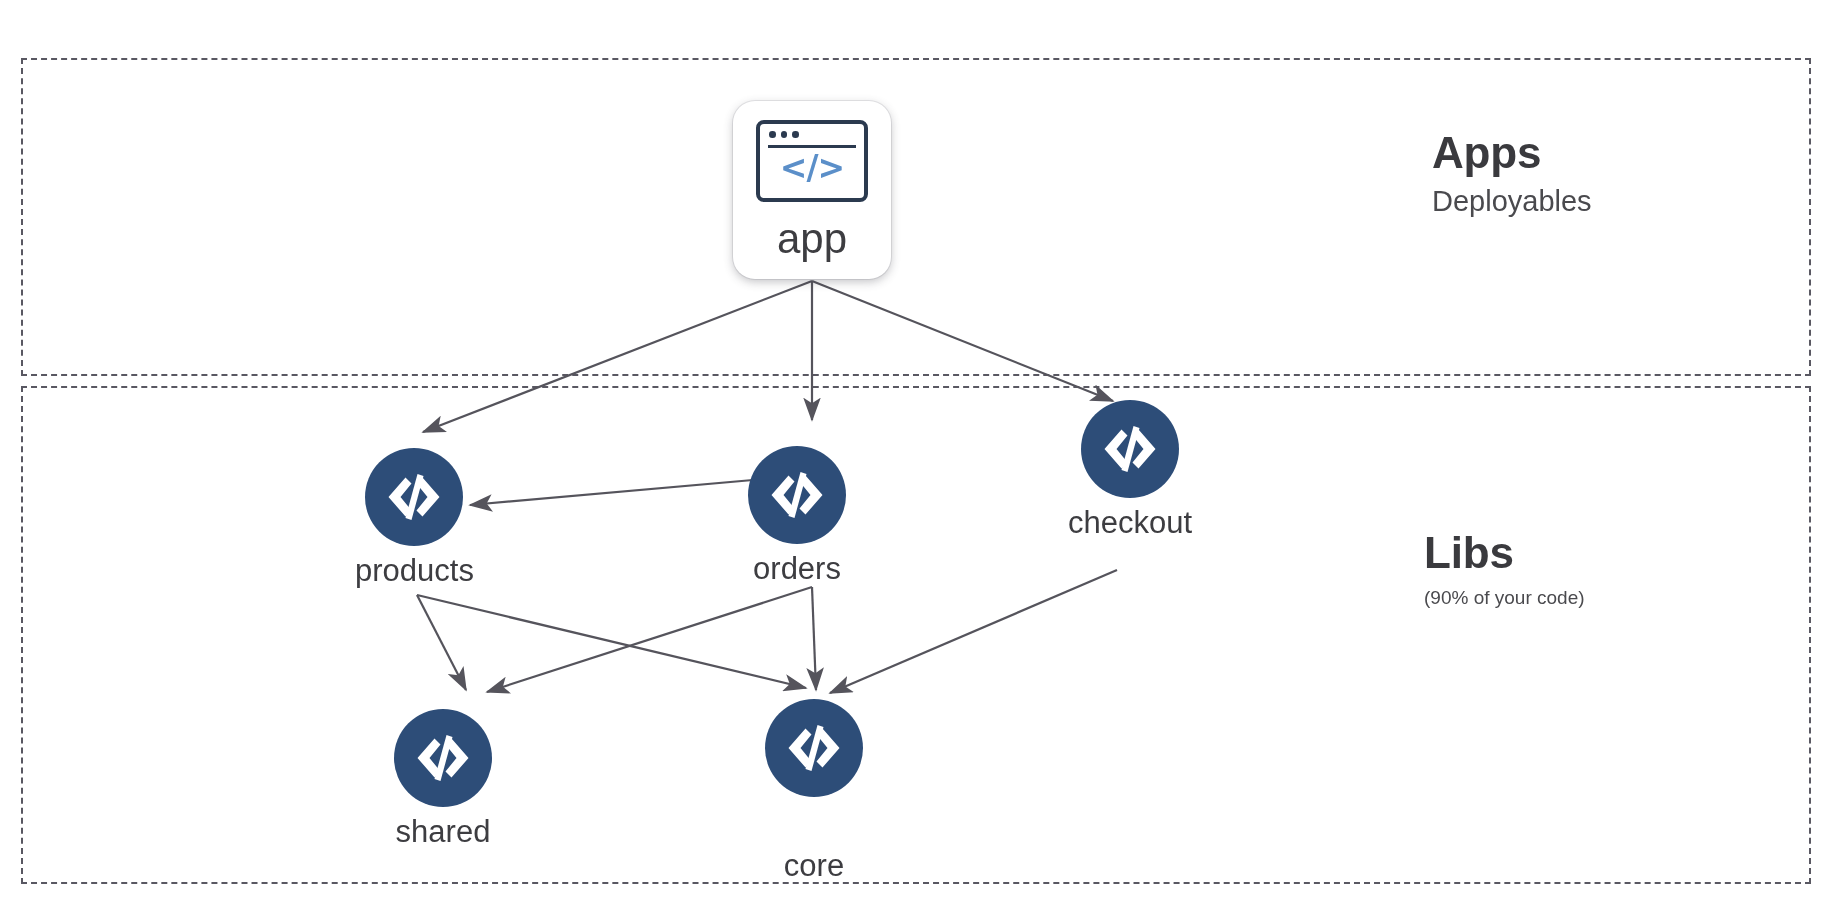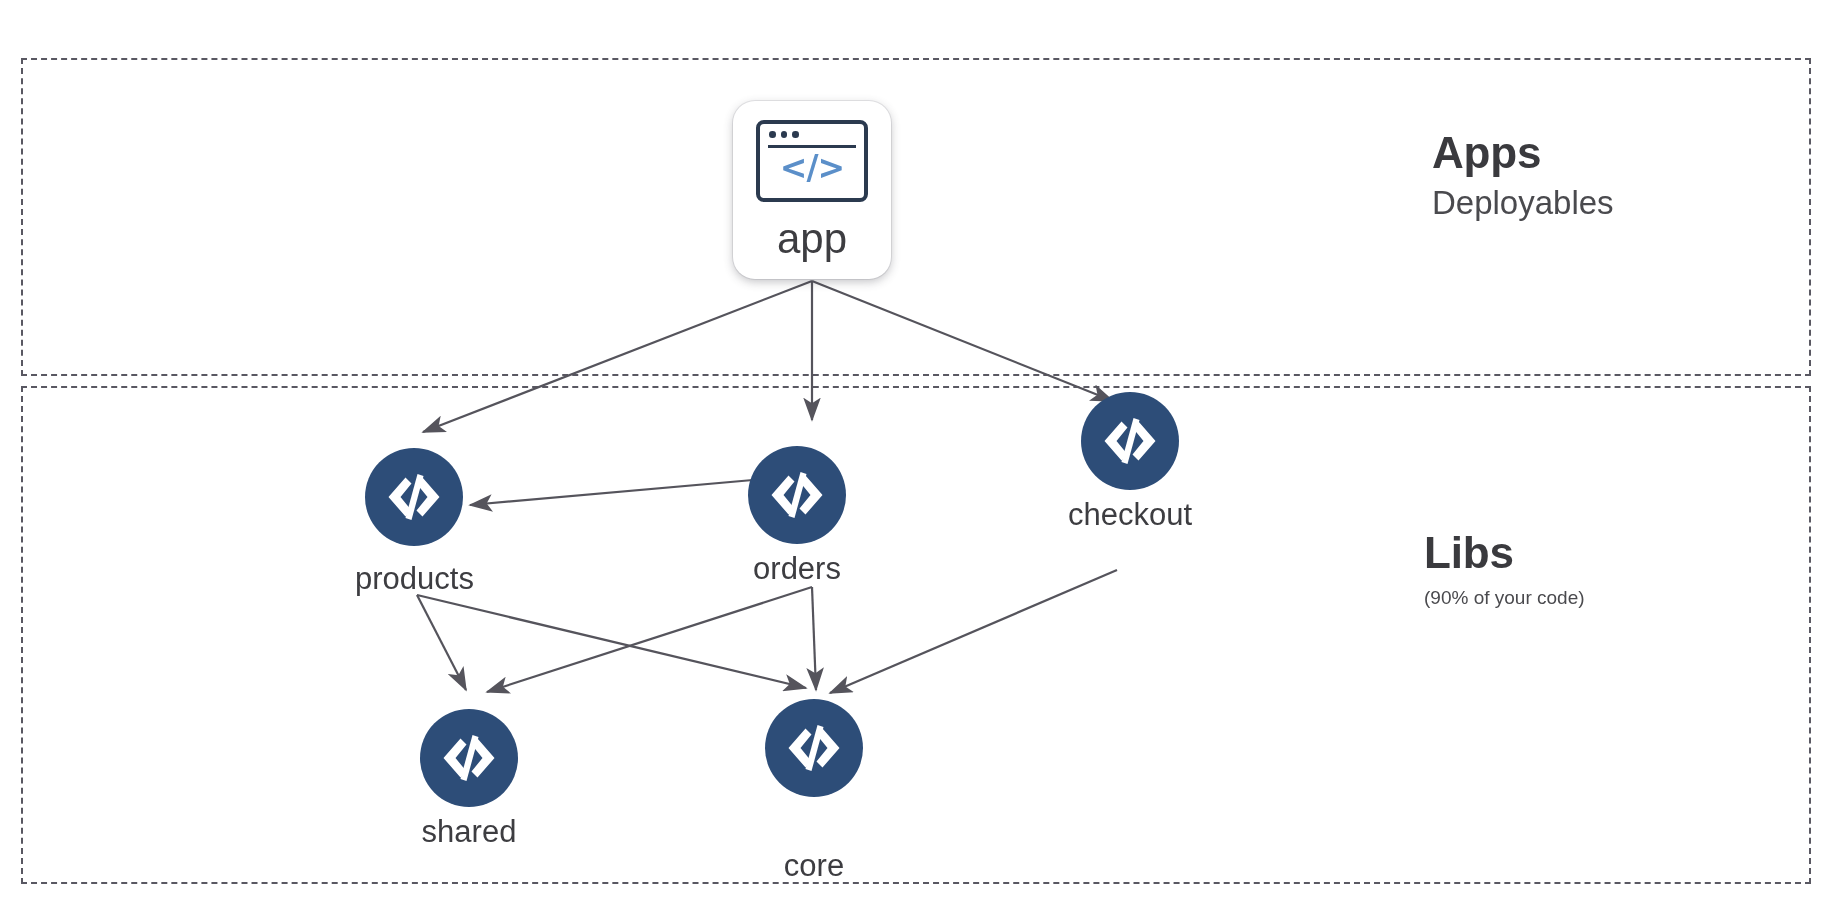--- a/index.html
+++ b/index.html
@@ -37,21 +37,21 @@
   }
   .zone-caption .zone-title {
     display: block;
     font-size: 44px;
     font-weight: bold;
     letter-spacing: -0.2px;
     color: #3a3a3e;
   }
   .zone-caption .zone-sub {
     display: block;
-    font-size: 33px;
+    font-size: 29px;
     font-weight: normal;
     color: #4a4a4e;
     margin-top: 5px;
   }
   #caption-apps { left: 1404px; top: 127px; margin-left: 28px; }
   #caption-libs { left: 1424px; top: 527px; }
   #caption-libs .zone-sub { font-size: 19px; margin-top: 8px; }
 
   
   #edges {
@@ -203,21 +203,21 @@
         <i></i>
           <i></i>
           <i></i>
       </span>
       <span class="browser-rule"></span>
       <span class="browser-code">&lt;/&gt;</span>
     </div>
     <span class="app-label">app</span>
   </div>
 
-  <div class="lib-node" id="node-products" style="left:355px; top:448px;gap:8px;">
+  <div class="lib-node" id="node-products" style="left:355px; top:448px;">
     <div class="lib-circle">
       <svg width="62" height="52" viewBox="0 0 62 52" aria-hidden="true">
         <path d="M22.5 6.5 L5.5 26 L22.5 45.5 L28.5 39.5 L17.5 26 L28.5 12.5 Z" fill="#ffffff"></path>
         <path d="M39.5 6.5 L56.5 26 L39.5 45.5 L33.5 39.5 L44.5 26 L33.5 12.5 Z" fill="#ffffff"></path>
         <path d="M34.5 3 L40.5 5 L28.5 49 L22.5 47 Z" fill="#ffffff"></path>
       </svg>
     </div>
     <span class="lib-label">products</span>
   </div>
 
@@ -225,32 +225,32 @@
     <div class="lib-circle">
       <svg width="62" height="52" viewBox="0 0 62 52" aria-hidden="true">
         <path d="M22.5 6.5 L5.5 26 L22.5 45.5 L28.5 39.5 L17.5 26 L28.5 12.5 Z" fill="#ffffff"></path>
         <path d="M39.5 6.5 L56.5 26 L39.5 45.5 L33.5 39.5 L44.5 26 L33.5 12.5 Z" fill="#ffffff"></path>
         <path d="M34.5 3 L40.5 5 L28.5 49 L22.5 47 Z" fill="#ffffff"></path>
       </svg>
     </div>
     <span class="lib-label">orders</span>
   </div>
 
-  <div class="lib-node" id="node-checkout" style="left:1068px; top:392px;">
+  <div class="lib-node" id="node-checkout" style="left:1068px; top:400px;">
     <div class="lib-circle">
       <svg width="62" height="52" viewBox="0 0 62 52" aria-hidden="true">
         <path d="M22.5 6.5 L5.5 26 L22.5 45.5 L28.5 39.5 L17.5 26 L28.5 12.5 Z" fill="#ffffff"></path>
         <path d="M39.5 6.5 L56.5 26 L39.5 45.5 L33.5 39.5 L44.5 26 L33.5 12.5 Z" fill="#ffffff"></path>
         <path d="M34.5 3 L40.5 5 L28.5 49 L22.5 47 Z" fill="#ffffff"></path>
       </svg>
     </div>
     <span class="lib-label">checkout</span>
   </div>
 
-  <div class="lib-node" id="node-shared" style="left:420px; top:709px;">
+  <div class="lib-node" id="node-shared" style="left:394px; top:709px;">
     <div class="lib-circle">
       <svg width="62" height="52" viewBox="0 0 62 52" aria-hidden="true">
         <path d="M22.5 6.5 L5.5 26 L22.5 45.5 L28.5 39.5 L17.5 26 L28.5 12.5 Z" fill="#ffffff"></path>
         <path d="M39.5 6.5 L56.5 26 L39.5 45.5 L33.5 39.5 L44.5 26 L33.5 12.5 Z" fill="#ffffff"></path>
         <path d="M34.5 3 L40.5 5 L28.5 49 L22.5 47 Z" fill="#ffffff"></path>
       </svg>
     </div>
     <span class="lib-label">shared</span>
   </div>
 

